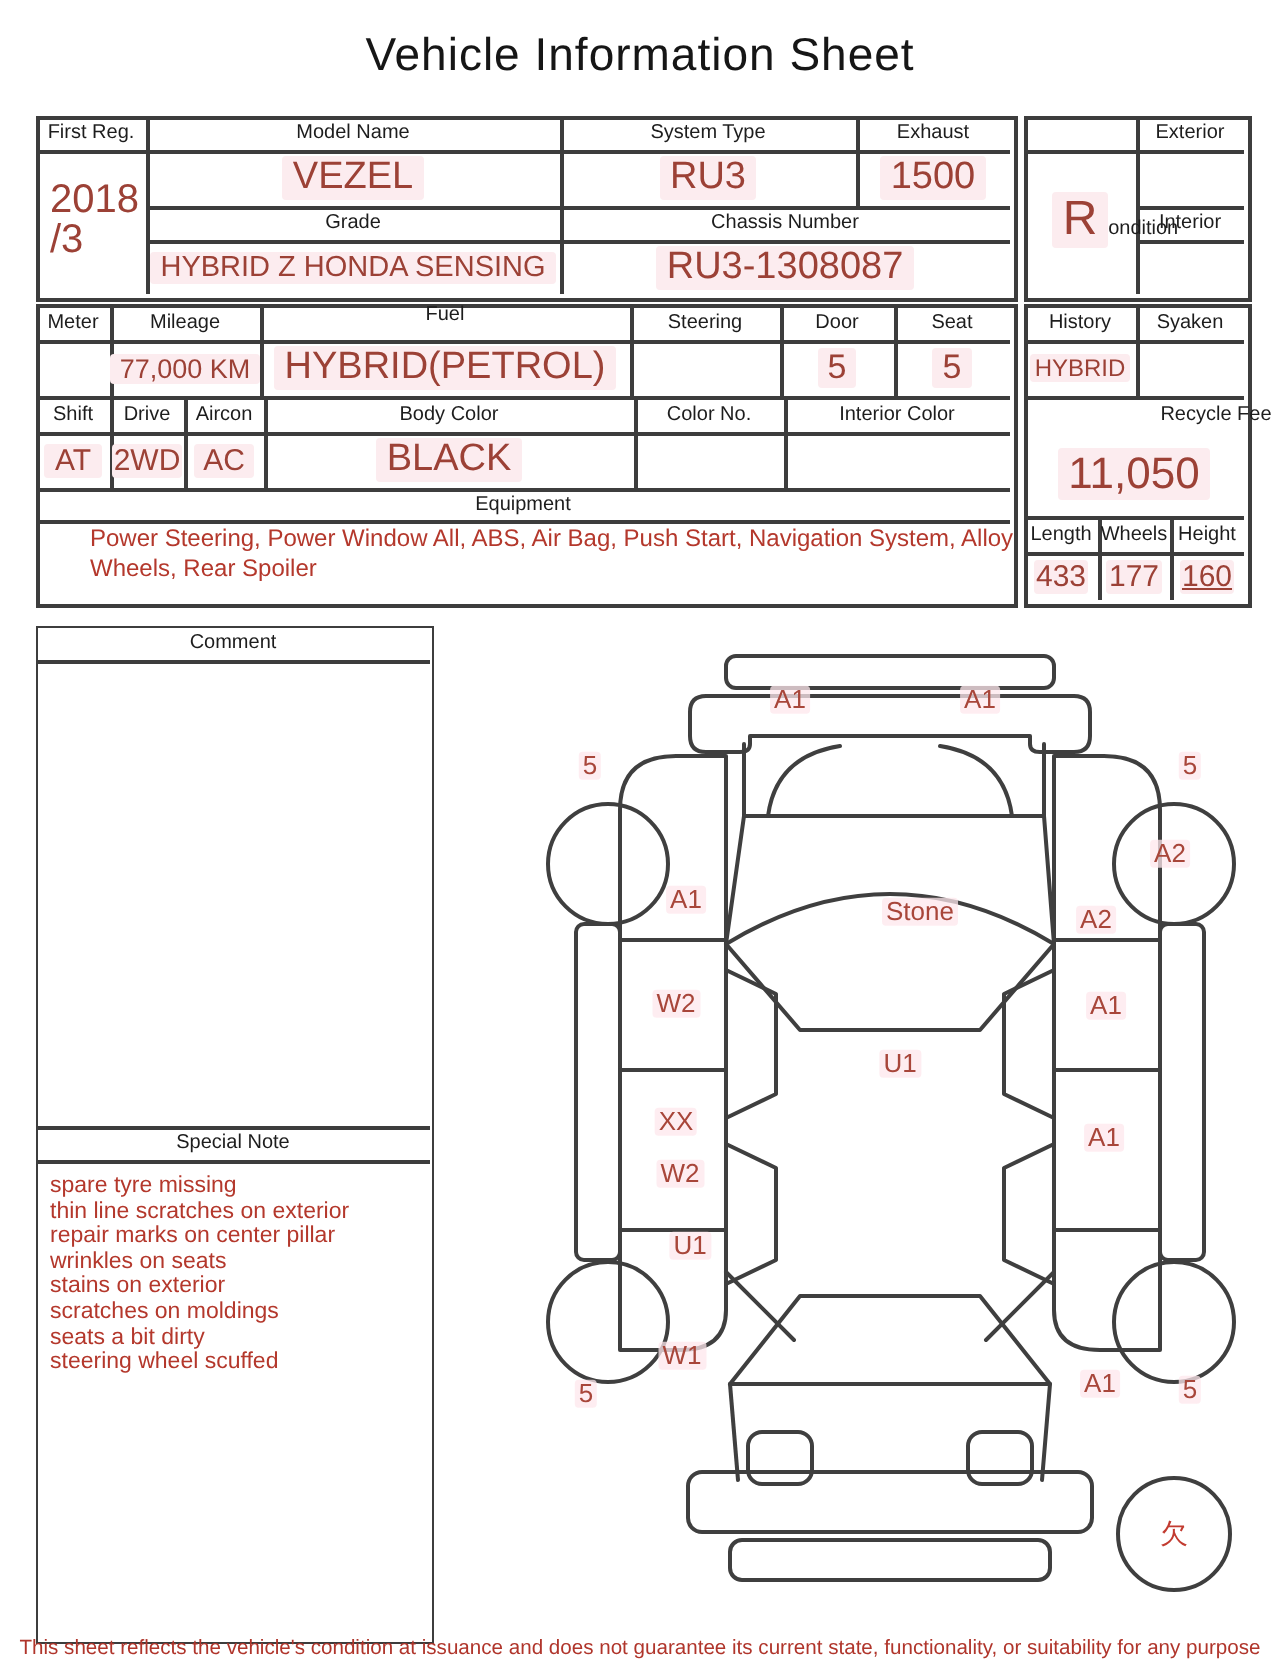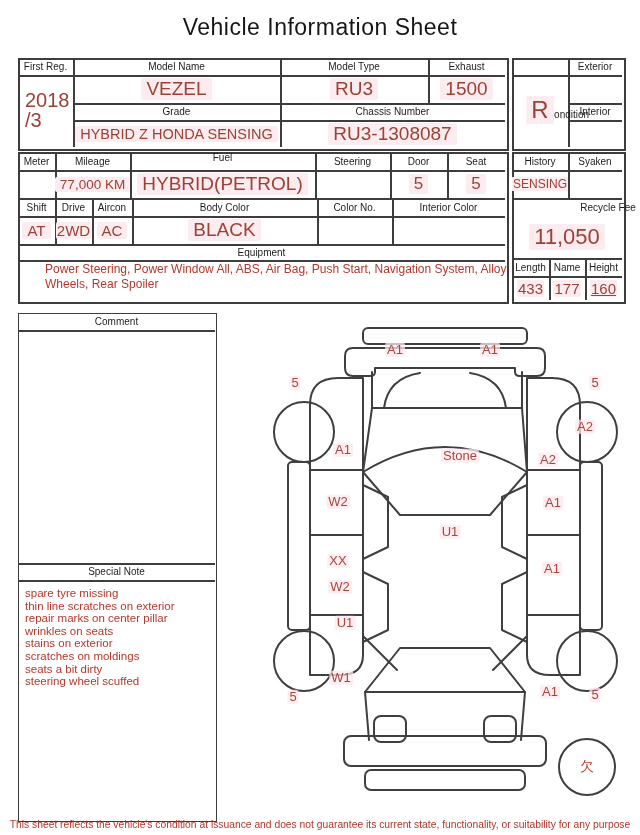--- a/index.html
+++ b/index.html
@@ -72,21 +72,21 @@
 
   <div class="cell lab" style="left:18px; top:58px; width:55px; height:17px;">First Reg.</div>
   <div class="cell val fs20 firstreg" style="left:20px; top:77px; width:52px; height:66px;">
     <span>2018</span>
     <span>/3</span>
   </div>
   <div class="cell lab" style="left:73px; top:58px; width:207px; height:17px;">Model Name</div>
   <div class="cell val fs19" style="left:73px; top:75px; width:207px; height:28px;">
       <span class="hl">VEZEL</span>
     </div>
-  <div class="cell lab" style="left:280px; top:58px; width:148px; height:17px;">Model Type</div>
+  <div class="cell lab" style="left:280px; top:58px; width:148px; height:17px;">System Type</div>
   <div class="cell val fs19" style="left:280px; top:75px; width:148px; height:28px;">
       <span class="hl">RU3</span>
     </div>
   <div class="cell lab" style="left:428px; top:58px; width:77px; height:17px;">Exhaust</div>
   <div class="cell val fs19" style="left:428px; top:75px; width:77px; height:28px;">
       <span class="hl">1500</span>
     </div>
   <div class="cell lab" style="left:73px; top:103px; width:207px; height:17px;">Grade</div>
   <div class="cell val" style="left:73px; top:120px; width:207px; height:27px; font-size:14.5px;">
       <span class="hl">HYBRID Z HONDA SENSING</span>
@@ -171,33 +171,33 @@
   <div class="hline" style="left:512px; top:170px; width:110px;"></div>
   <div class="hline" style="left:512px; top:198px; width:110px;"></div>
   <div class="hline" style="left:512px; top:258px; width:110px;"></div>
   <div class="hline" style="left:512px; top:276px; width:110px;"></div>
   <div class="vline" style="left:568px; top:152px; height:46px;"></div>
   <div class="vline" style="left:549px; top:258px; height:42px;"></div>
   <div class="vline" style="left:585px; top:258px; height:42px;"></div>
 
   <div class="cell lab" style="left:512px; top:152px; width:56px; height:18px;">History</div>
   <div class="cell val fs12" style="left:512px; top:170px; width:56px; height:28px;">
-      <span class="hl" style="padding:0 2px;">SENSING</span>
+      <span class="hl" style="padding:0 2px;">HYBRID</span>
     </div>
   <div class="cell lab" style="left:568px; top:152px; width:54px; height:18px;">Syaken</div>
   <div class="cell val fs12" style="left:568px; top:170px; width:54px; height:28px;"></div>
   <div class="cell lab" style="left:512px; top:198px; width:110px; height:18px;padding-left:41px;">Recycle Fee</div>
   <div class="cell val fs22" style="left:512px; top:216px; width:110px; height:42px;">
       <span class="hl">11,050</span>
     </div>
   <div class="cell lab" style="left:512px; top:258px; width:37px; height:18px;">Length</div>
   <div class="cell val fs15" style="left:512px; top:276px; width:37px; height:24px;">
       <span class="hl" style="padding:0 1px;">433</span>
     </div>
-  <div class="cell lab" style="left:549px; top:258px; width:36px; height:18px;">Name</div>
+  <div class="cell lab" style="left:549px; top:258px; width:36px; height:18px;">Wheels</div>
   <div class="cell val fs15" style="left:549px; top:276px; width:36px; height:24px;">
       <span class="hl" style="padding:0 1px;">177</span>
     </div>
   <div class="cell lab" style="left:585px; top:258px; width:37px; height:18px;">Height</div>
   <div class="cell val fs15" style="left:585px; top:276px; width:37px; height:24px;">
       <span class="hl" style="padding:0 1px;text-decoration:underline;">160</span>
     </div>
 
   <div class="box thin" style="left:18px; top:313px; width:197px; height:507px;"></div>
   <div class="hline" style="left:18px; top:330px; width:197px;"></div>

